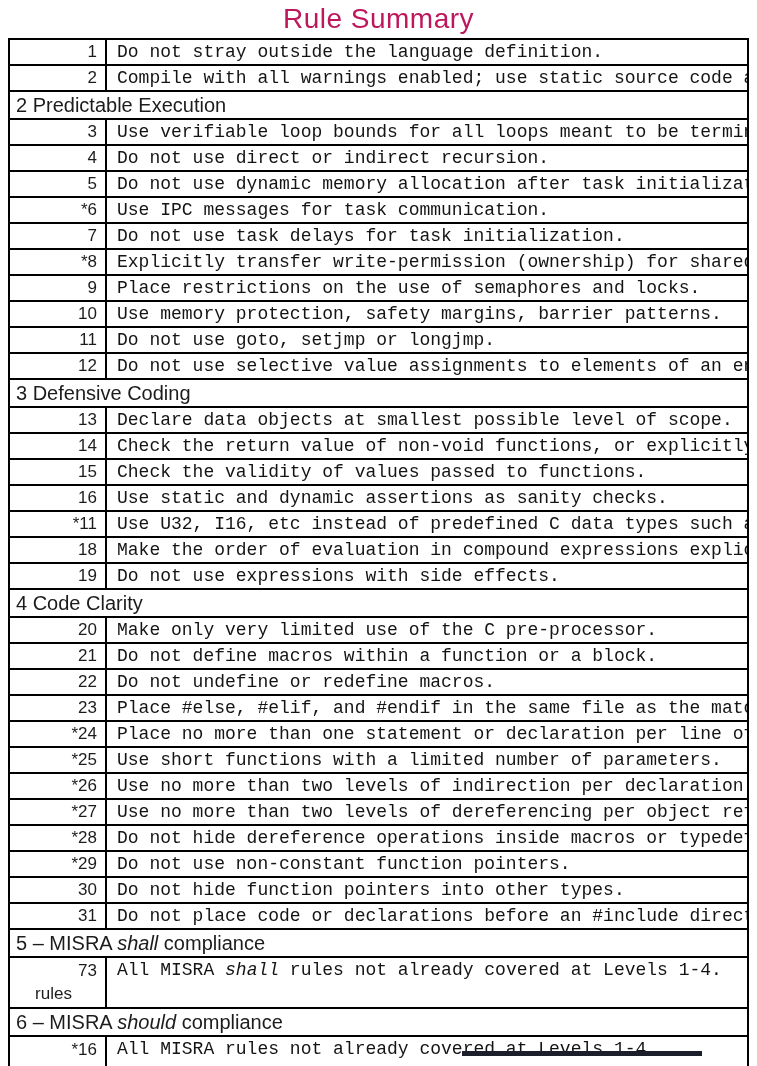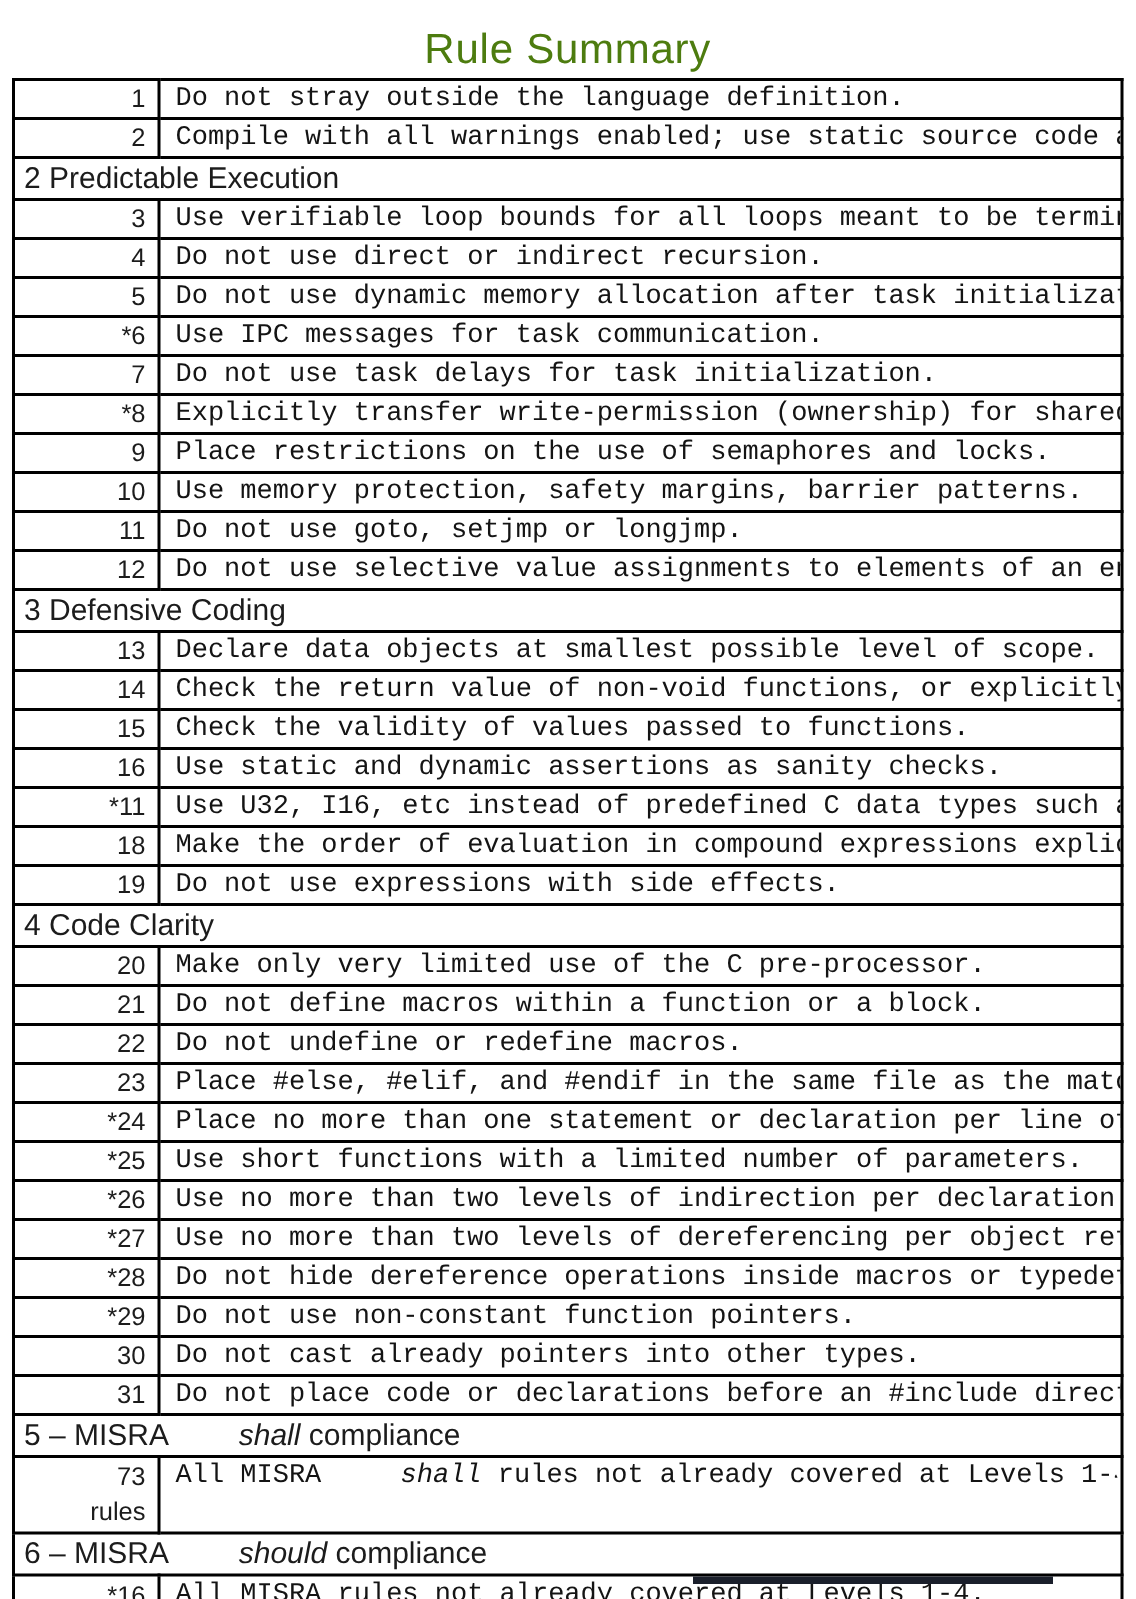--- a/index.html
+++ b/index.html
@@ -13,22 +13,22 @@
     position: relative;
     overflow: hidden;
     font-family: "Liberation Sans", sans-serif;
     color: #111111;
   }
   .page-title {
     text-align: center;
     font-size: 28px;
     font-weight: 400;
     letter-spacing: 0.5px;
-    color: #4d7c0f;
-    margin: 18px 0 4px 0;
+    color: #be185d;
+    margin: 4px 0 4px 0;
     line-height: 30px;
   }
   table.rule-table {
     border-collapse: collapse;
     table-layout: fixed;
     width: 741px;
     margin-left: 8px;
   }
   table.rule-table td {
     border: 2px solid #000000;
@@ -59,29 +59,29 @@
     vertical-align: middle;
   }
   tr.rule-row td { height: 24px; }
   tr.rule-row.tall td {
     height: 48px;
     vertical-align: top;
     padding-top: 1px;
     line-height: 23px;
     border-radius: 20px;
   }
-  .num-sub { text-align: right; }
+  .num-sub { text-align: center; }
   .bottom-bar {
     position: absolute;
     left: 462px;
     top: 1051px;
     width: 240px;
     height: 5px;
   }
-  i { font-style: italic; margin-left: 42px; }
+  i { font-style: italic; }
 </style>
 </head>
 <body>
 
 <h1 class="page-title">Rule Summary</h1>
 
 <table class="rule-table">
   <tbody>
       <tr class="rule-row">
         <td class="num-cell">1</td>
@@ -203,21 +203,21 @@
       <tr class="rule-row">
         <td class="num-cell">*28</td>
         <td class="text-cell">Do not hide dereference operations inside macros or typedefs.</td>
       </tr>
       <tr class="rule-row">
         <td class="num-cell">*29</td>
         <td class="text-cell">Do not use non-constant function pointers.</td>
       </tr>
       <tr class="rule-row">
         <td class="num-cell">30</td>
-        <td class="text-cell">Do not cast already pointers into other types.</td>
+        <td class="text-cell">Do not hide function pointers into other types.</td>
       </tr>
       <tr class="rule-row">
         <td class="num-cell">31</td>
         <td class="text-cell">Do not place code or declarations before an #include directive.</td>
       </tr>
       <tr>
         <td colspan="2" class="section-cell">5 – MISRA <i>shall</i> compliance</td>
       </tr>
       <tr class="rule-row tall">
         <td class="num-cell">73<div class="num-sub">rules</div></td>

